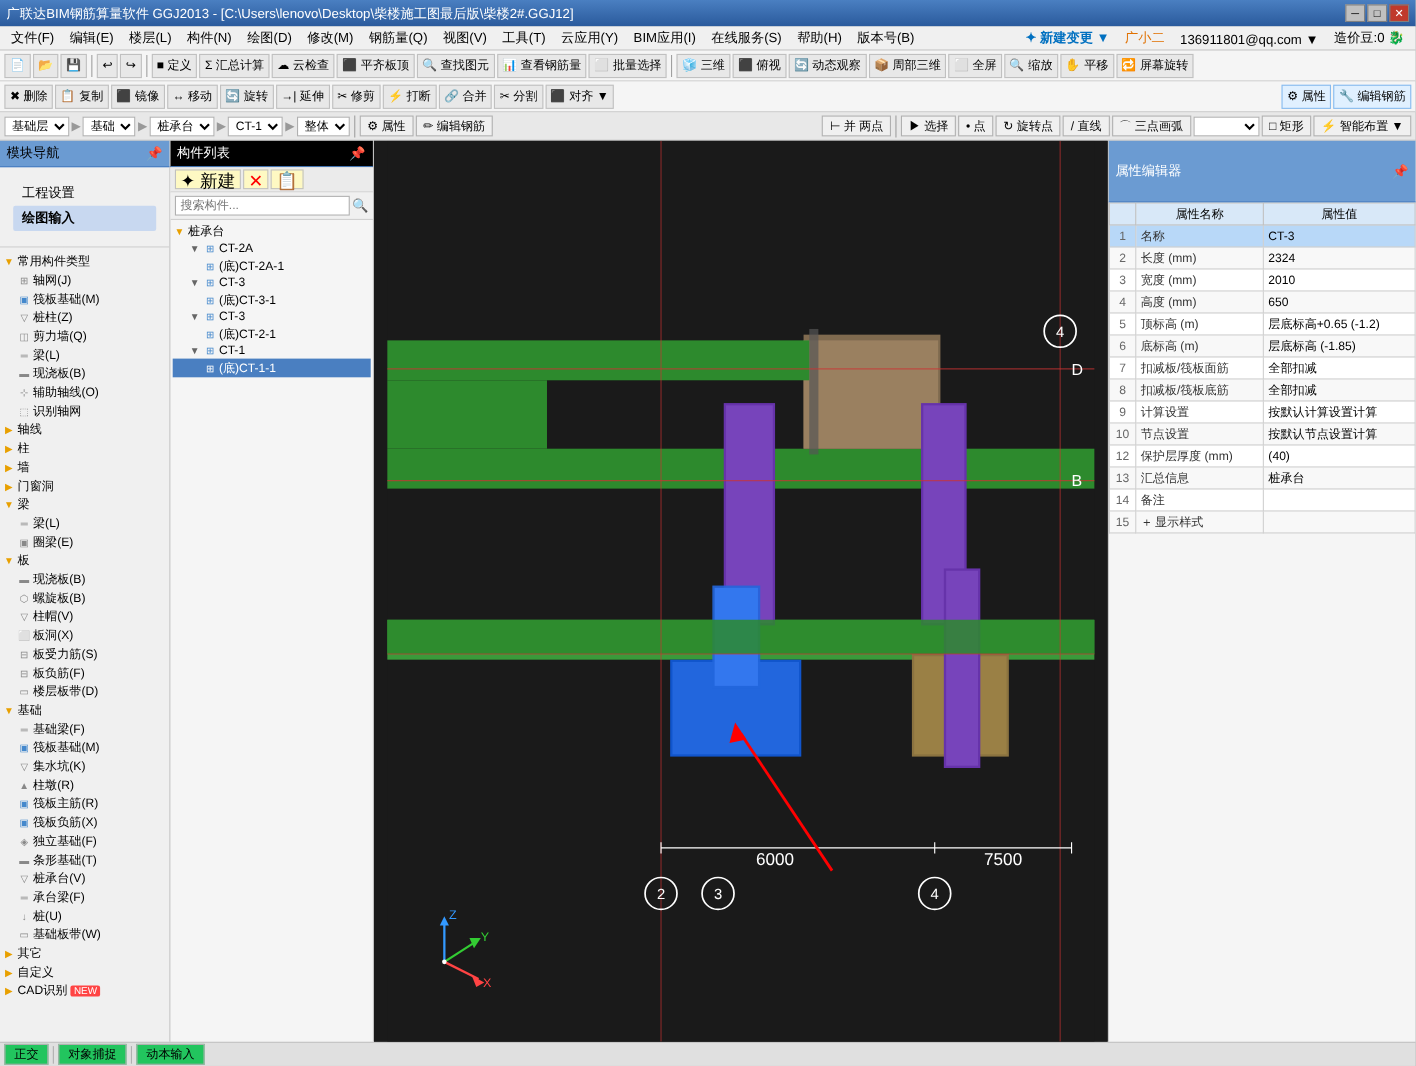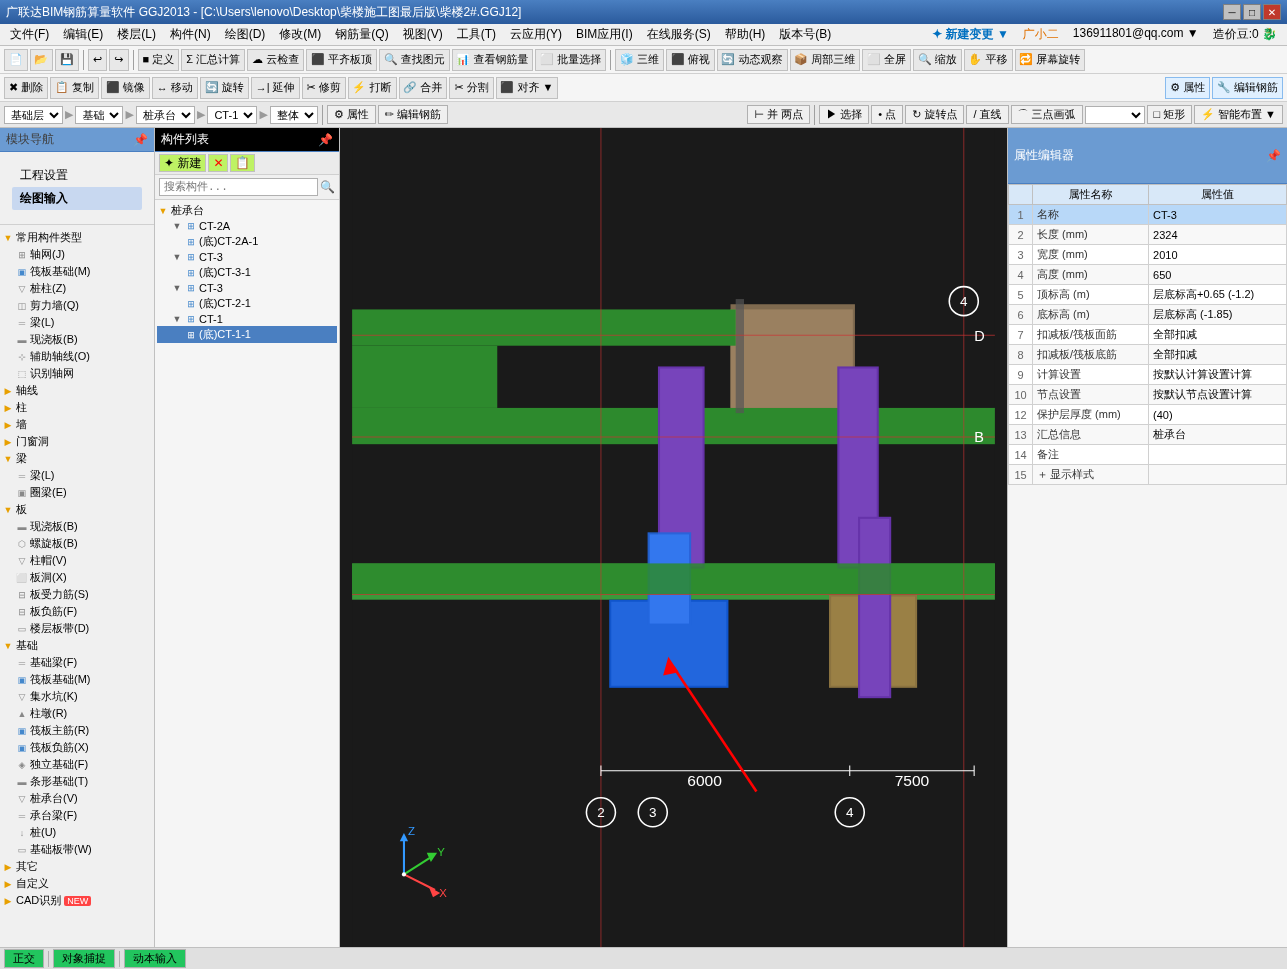--- a/index.html
+++ b/index.html
@@ -26,21 +26,21 @@
       cursor: pointer;
       color: #000;
     }
 
     
     #menu-bar {
       height: 22px;
       background: #f0f0f0;
       border-bottom: 1px solid #c0c0c0;
       display: flex;
-      align-items: flex-start;
+      align-items: flex-end;
       padding: 0 4px;
       gap: 2px;
     }
     .menu-item {
       padding: 2px 6px;
       cursor: pointer;
       font-size: 12px;
       color: #000;
     }
 
@@ -98,21 +98,21 @@
     
     #left-panel {
       width: 155px;
       background: #f0f0f0;
       border-right: 1px solid #c0c0c0;
       display: flex;
       flex-direction: column;
     }
     #module-nav-header {
       background: #6b9bd2;
-      color: #404040;
+      color: #000000;
       padding: 3px 6px;
       font-size: 12px;
       display: flex;
       align-items: center;
       justify-content: space-between;
       border-bottom: 1px solid #4a7fc1;
     }
     #module-nav-items { padding: 12px; }
     .nav-item {
       padding: 3px 8px;
@@ -164,39 +164,38 @@
       display: flex;
       align-items: center;
       padding: 2px 4px;
       gap: 2px;
       background: #ebebeb;
       border-bottom: 1px solid #d0d0d0;
     }
     .comp-btn {
       height: 18px;
       padding: 0 4px;
-      background: #bef264;
+      background: #fef9c3;
       border: 1px solid #c0c0c0;
       cursor: pointer;
-      font-size: 12px;
+      font-size: 16px;
     }
     #search-box {
       display: flex;
       align-items: center;
       padding: 3px 4px;
       background: #f0f0f0;
       border-bottom: 1px solid #d0d0d0;
     }
     #search-input {
       flex: 1;
       height: 18px;
       border: 1px solid #b0b0b0;
       font-size: 11px;
       padding: 0 4px;
-      font-family: Liberation Mono, monospace;
     }
     #component-tree {
       flex: 1;
       overflow-y: auto;
       padding: 2px;
     }
 
     
     #canvas-area {
       flex: 1;

